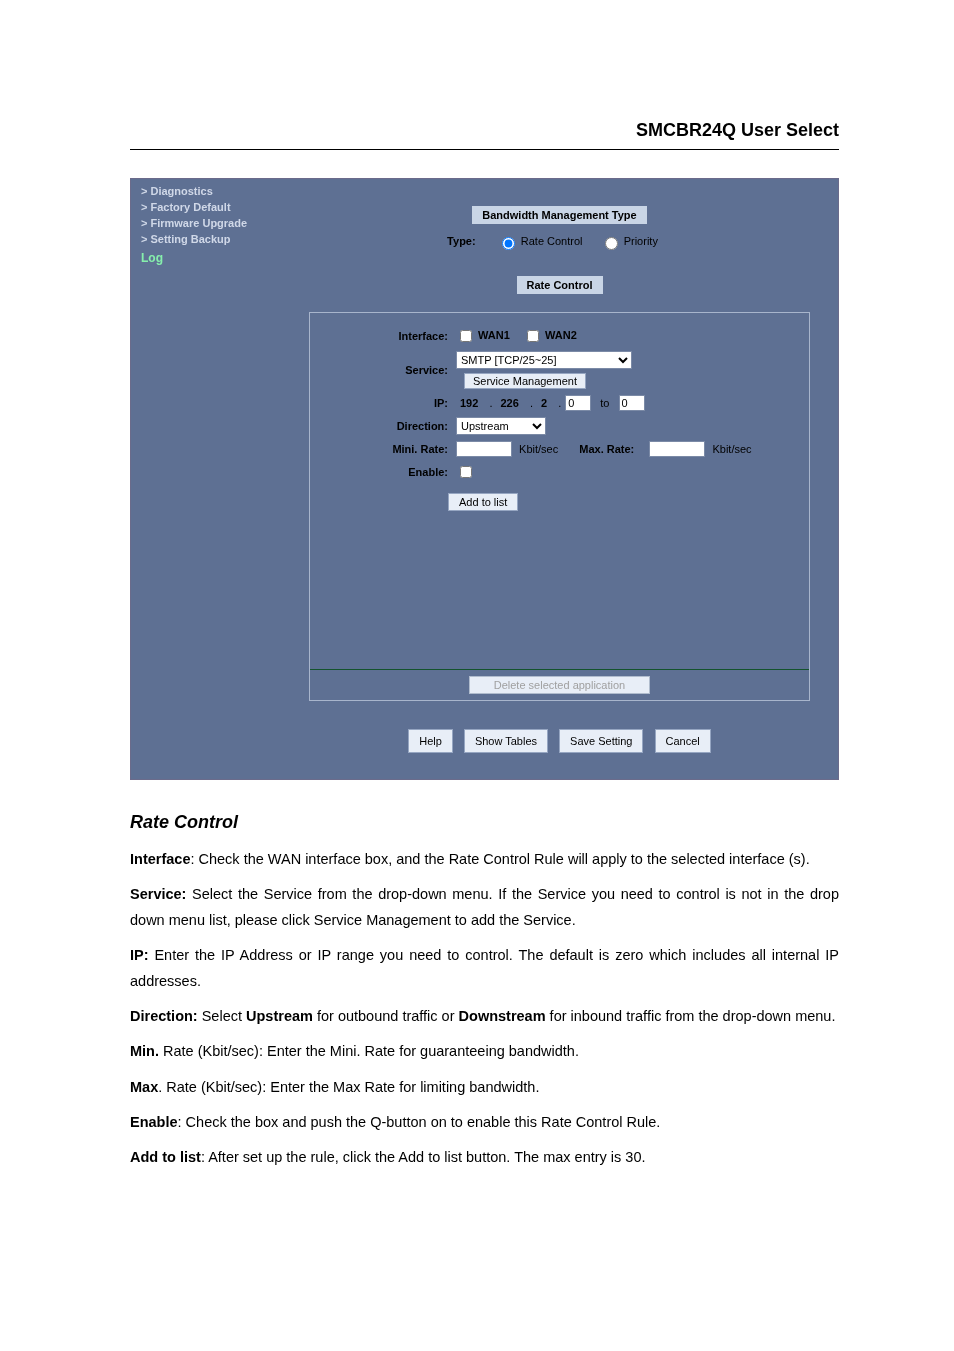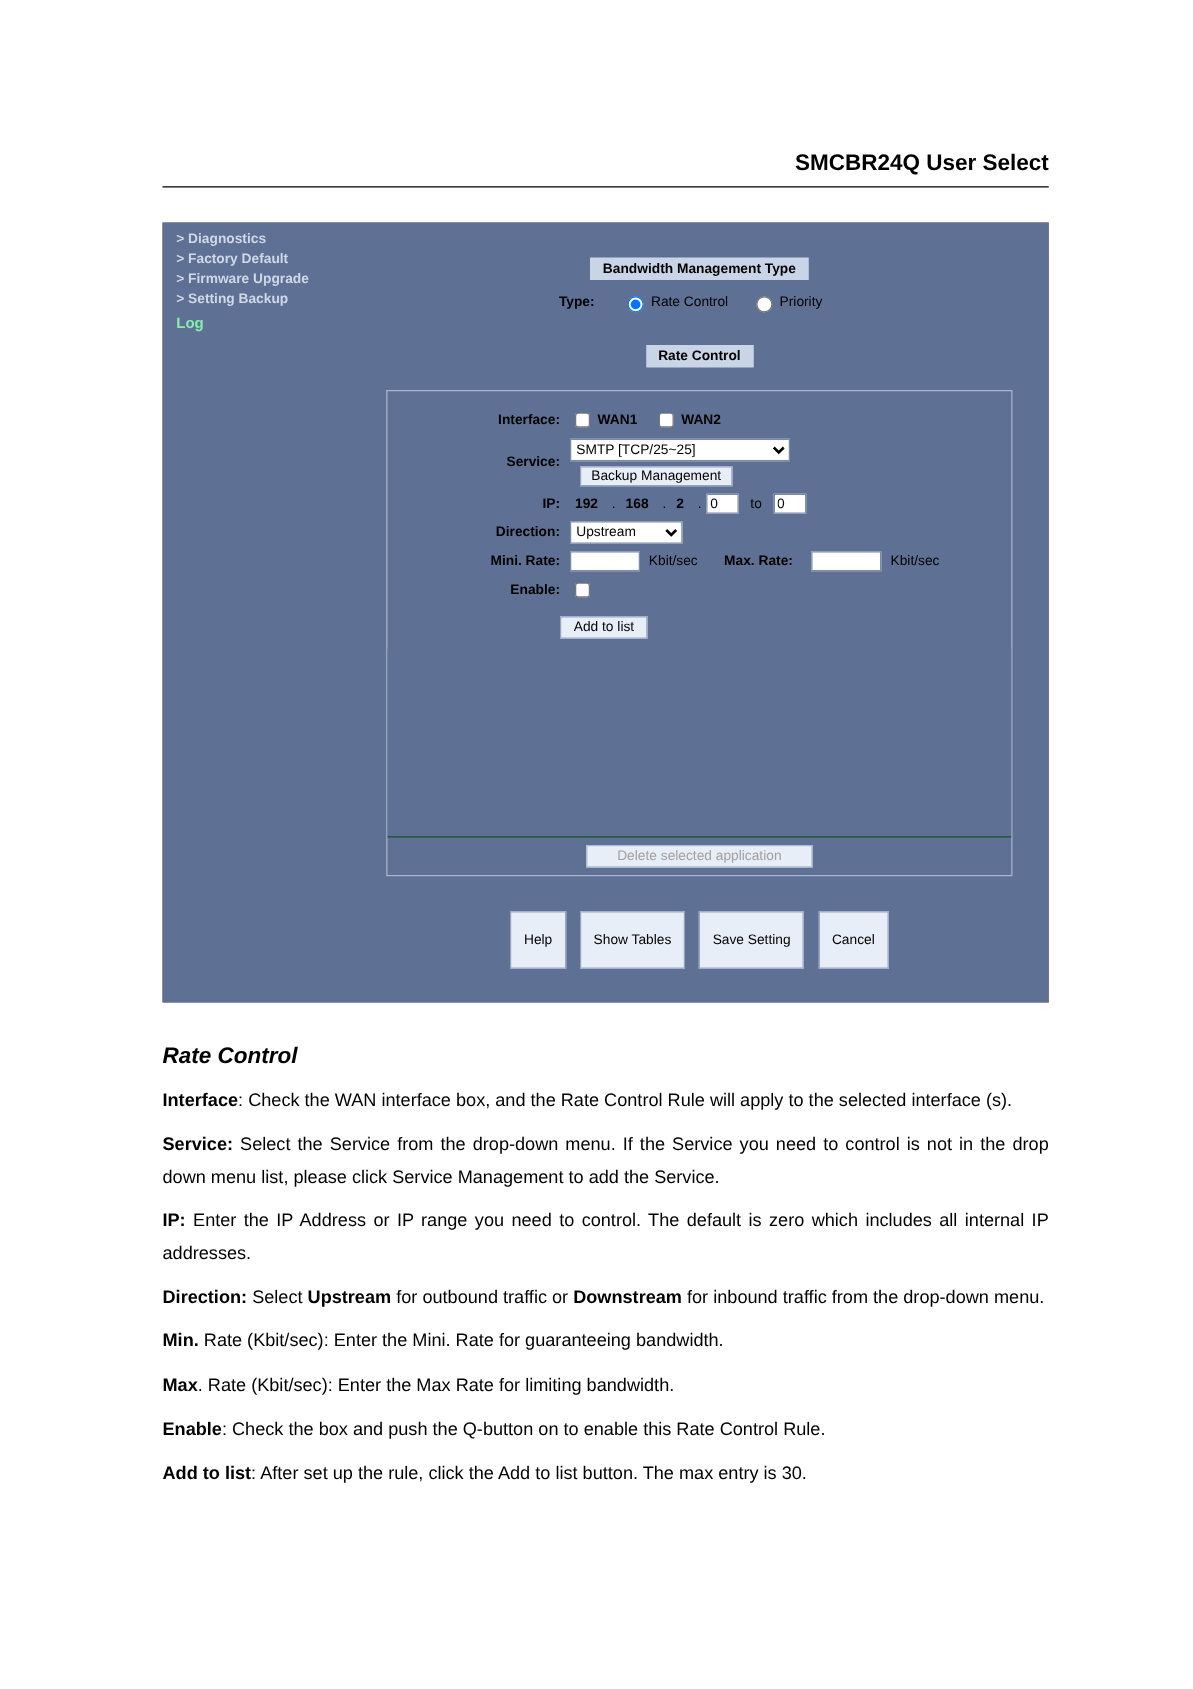--- a/index.html
+++ b/index.html
@@ -135,21 +135,21 @@
     padding: 6px; text-align:center;
   }
   .delete-btn {
     font-size:11px; padding:2px 24px; background:#e8eef7;
     border:1px solid #b0bccd; color:#a0a0a0; cursor:default;
   }
   .bottom-btns {
     text-align:center; margin-top: 28px;
   }
   .bottom-btns button {
-    font-size:11px; padding:16px 10px; background:#e8eef7;
+    font-size:11px; padding:5px 10px; background:#e8eef7;
     border:1px solid #96a6c2; margin: 0 4px; cursor:pointer;
   }
   
   .doc h3 {
     font-style: italic;
     font-weight: bold;
     font-size: 18px;
     margin: 0 0 14px 0;
   }
   .doc p {
@@ -204,27 +204,27 @@
               <span style="font-weight:bold; margin-right:10px;">WAN1</span>
               <input type="checkbox" class="cb" style="">
               <span style="font-weight:bold;">WAN2</span>
             </div>
 
             <div class="fld-label">Service:</div>
             <div class="fld-val">
               <select class="svc-select">
                 <option>SMTP [TCP/25~25]</option>
               </select>
-              <button class="svc-mgmt-btn">Backup Management</button>
+              <button class="svc-mgmt-btn">Service Management</button>
             </div>
 
             <div class="fld-label">IP:</div>
             <div class="fld-val ip-row">
               <span style="font-weight:bold;">192</span>
-              <span>.</span><span style="font-weight:bold;">168</span>
+              <span>.</span><span style="font-weight:bold;">226</span>
               <span>.</span><span style="font-weight:bold;">2</span>
               <span>.</span><input class="ip-in" value="0" style="">
               <span style="margin:0 6px;">to</span>
               <input class="ip-in" value="0" style="">
             </div>
 
             <div class="fld-label">Direction:</div>
             <div class="fld-val">
               <select class="dir-sel">
                 <option>Upstream</option>

